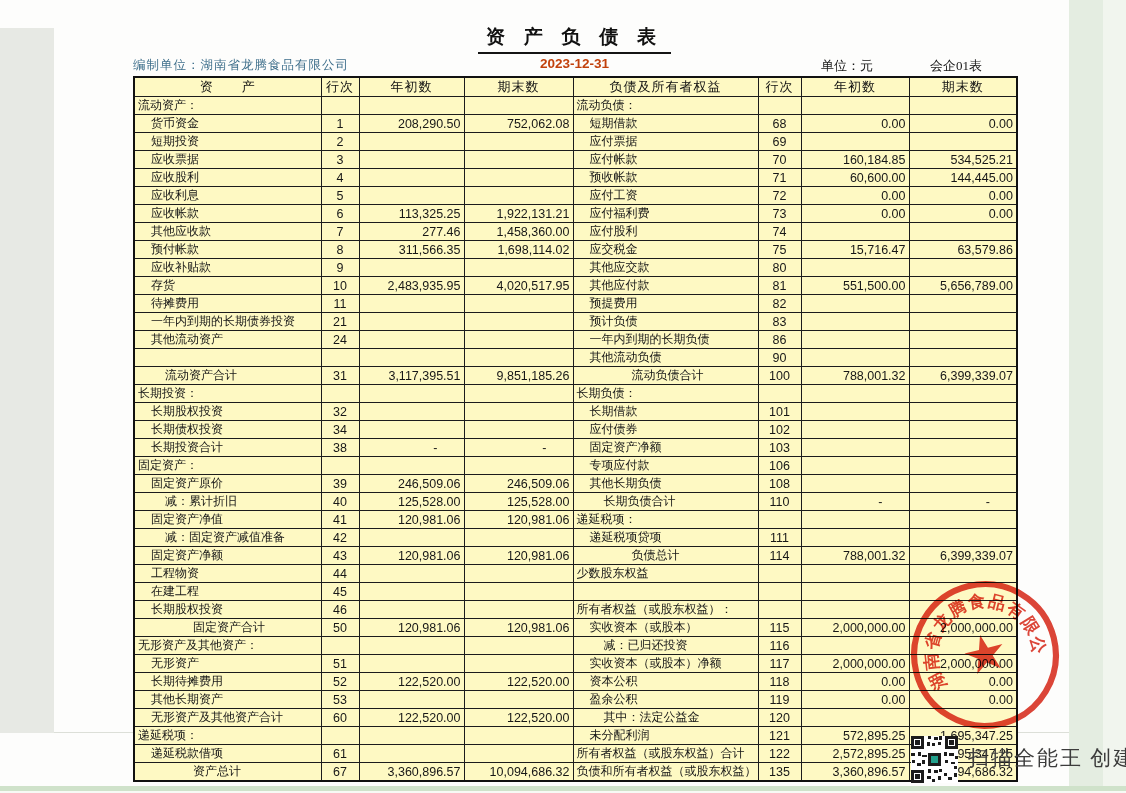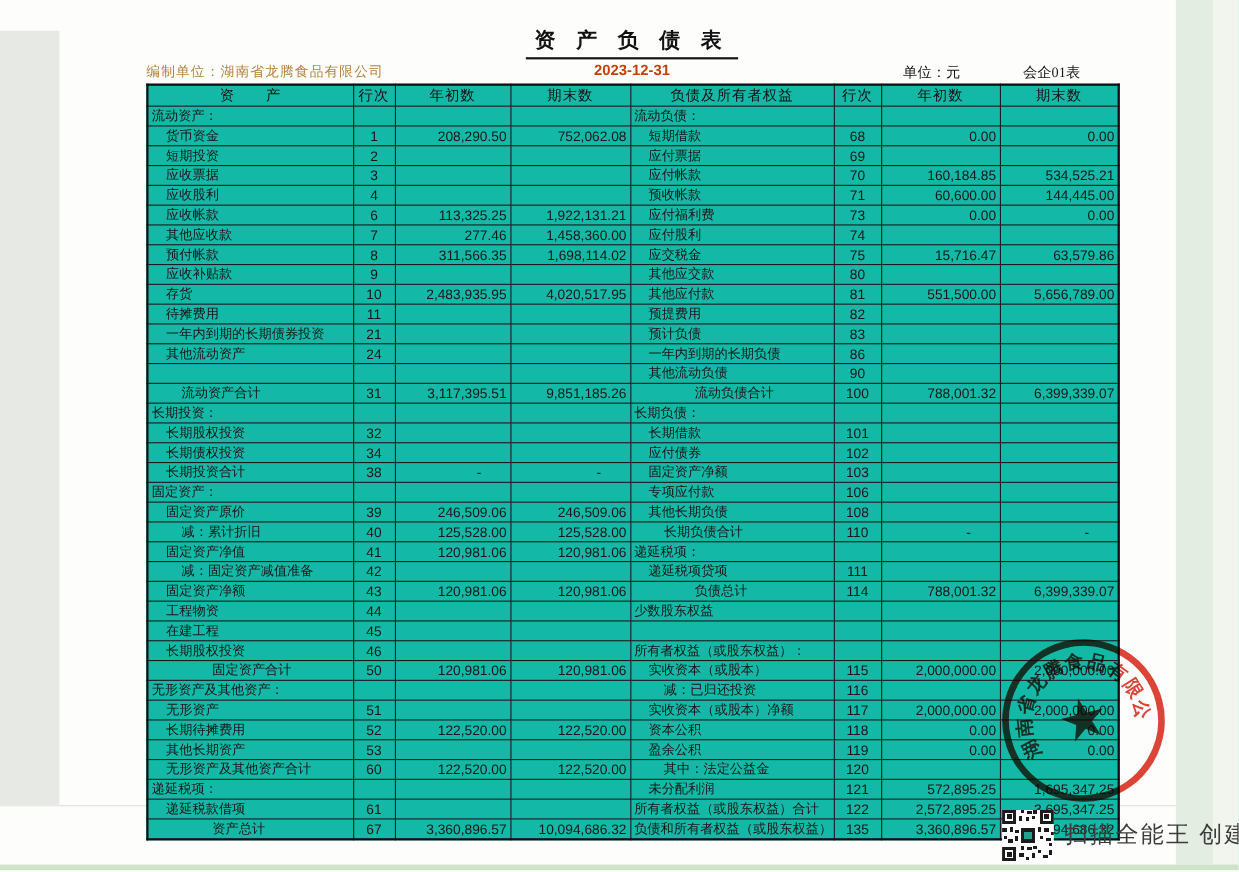--- a/index.html
+++ b/index.html
@@ -19,34 +19,34 @@
   .page-edge{position:absolute;left:54px;top:732px;width:1015px;height:1px;background:#dcdfd8;}
 
   .doc{position:absolute;left:133px;top:24px;width:883px;}
   .title-wrap{text-align:center;}
   .doc-title{
     display:inline-block;font-size:19px;font-weight:bold;letter-spacing:7px;
     border-bottom:2px solid #141414;padding:0 8px 2px 8px;color:#111;
   }
   .meta-row{position:relative;height:19px;margin-top:1px;font-size:13px;}
   .prep{
-    position:absolute;left:0;top:2px;font-size:12.5px;color:#a16207;
+    position:absolute;left:0;top:2px;font-size:12.5px;color:#0c4a6e;
     filter:blur(0.5px);opacity:.8;letter-spacing:1px;white-space:nowrap;
   }
   .meta-date{
     position:absolute;left:0;right:0;text-align:center;top:1px;
     font-family:"Liberation Sans","DejaVu Sans",sans-serif;font-size:13.5px;font-weight:bold;color:#c2410c;
   }
   .meta-unit{position:absolute;left:688px;top:2px;font-size:13px;}
   .meta-form{position:absolute;left:797px;top:2px;font-size:13px;}
 
   table.bs{
     border-collapse:collapse;table-layout:fixed;
     width:883px;height:655px;margin-top:2px;
-    background:#14b8a6;
+    background:#fef9c3;
   }
   table.bs td, table.bs th{
     border:1px solid #1c1c1c;overflow:hidden;white-space:nowrap;
     padding:0 3px;font-weight:normal;
   }
   table.bs{border:2px solid #111;}
   th.h{
     font-size:13px;text-align:center;font-weight:bold;color:#111;
     font-family:"Liberation Serif","DejaVu Serif",serif;letter-spacing:1px;
   }
@@ -162,20 +162,30 @@
         </tr>
         <tr>
           <td class="lbl" style="padding-left: 16px;">应收股利</td>
           <td class="ln">4</td>
           <td class="num"></td>
           <td class="num"></td>
           <td class="lbl" style="padding-left: 16px;">预收帐款</td>
           <td class="ln">71</td>
           <td class="num">60,600.00</td>
           <td class="num">144,445.00</td>
+        </tr>
+        <tr>
+          <td class="lbl" style="padding-left: 16px;">应收利息</td>
+          <td class="ln">5</td>
+          <td class="num"></td>
+          <td class="num"></td>
+          <td class="lbl" style="padding-left: 16px;">应付工资</td>
+          <td class="ln">72</td>
+          <td class="num">0.00</td>
+          <td class="num">0.00</td>
         </tr>
         <tr>
           <td class="lbl" style="padding-left: 16px;">应收帐款</td>
           <td class="ln">6</td>
           <td class="num">113,325.25</td>
           <td class="num">1,922,131.21</td>
           <td class="lbl" style="padding-left: 16px;">应付福利费</td>
           <td class="ln">73</td>
           <td class="num">0.00</td>
           <td class="num">0.00</td>

